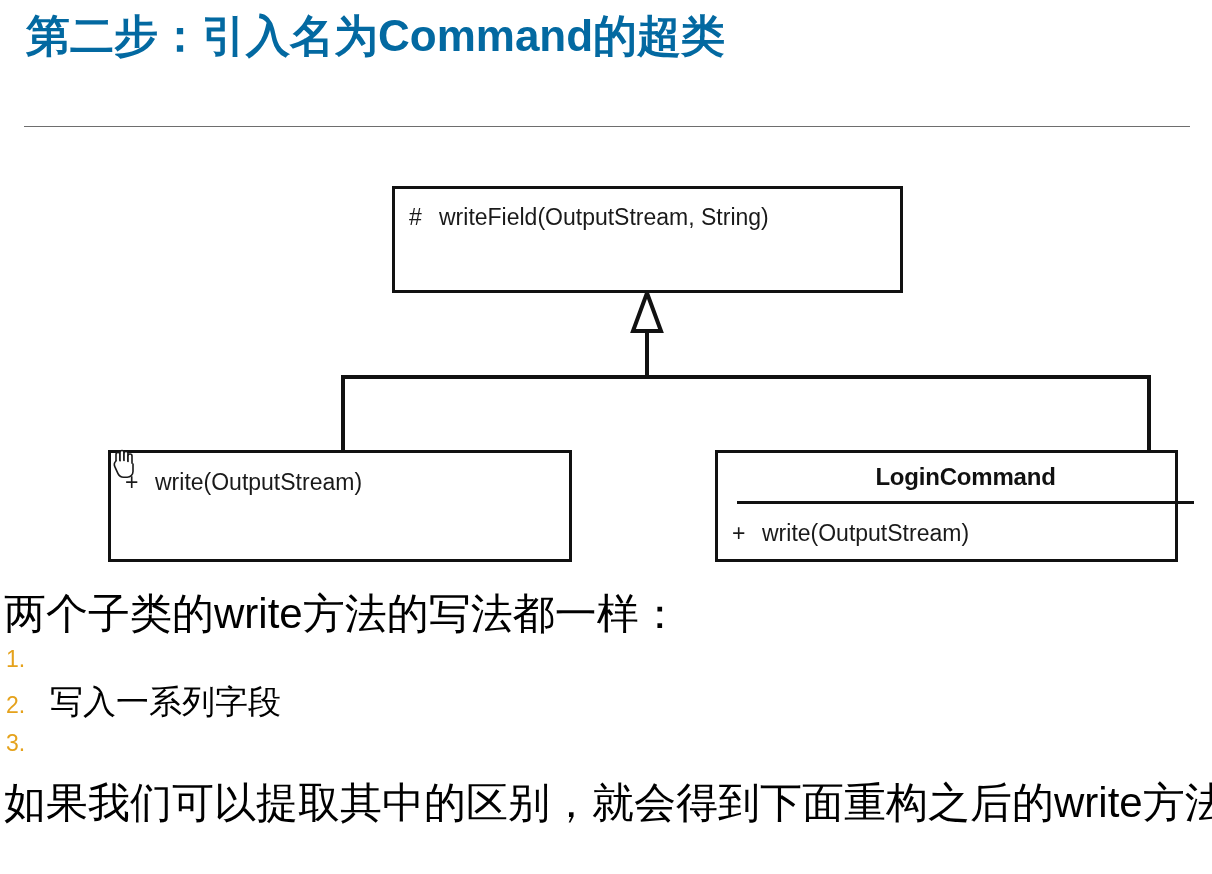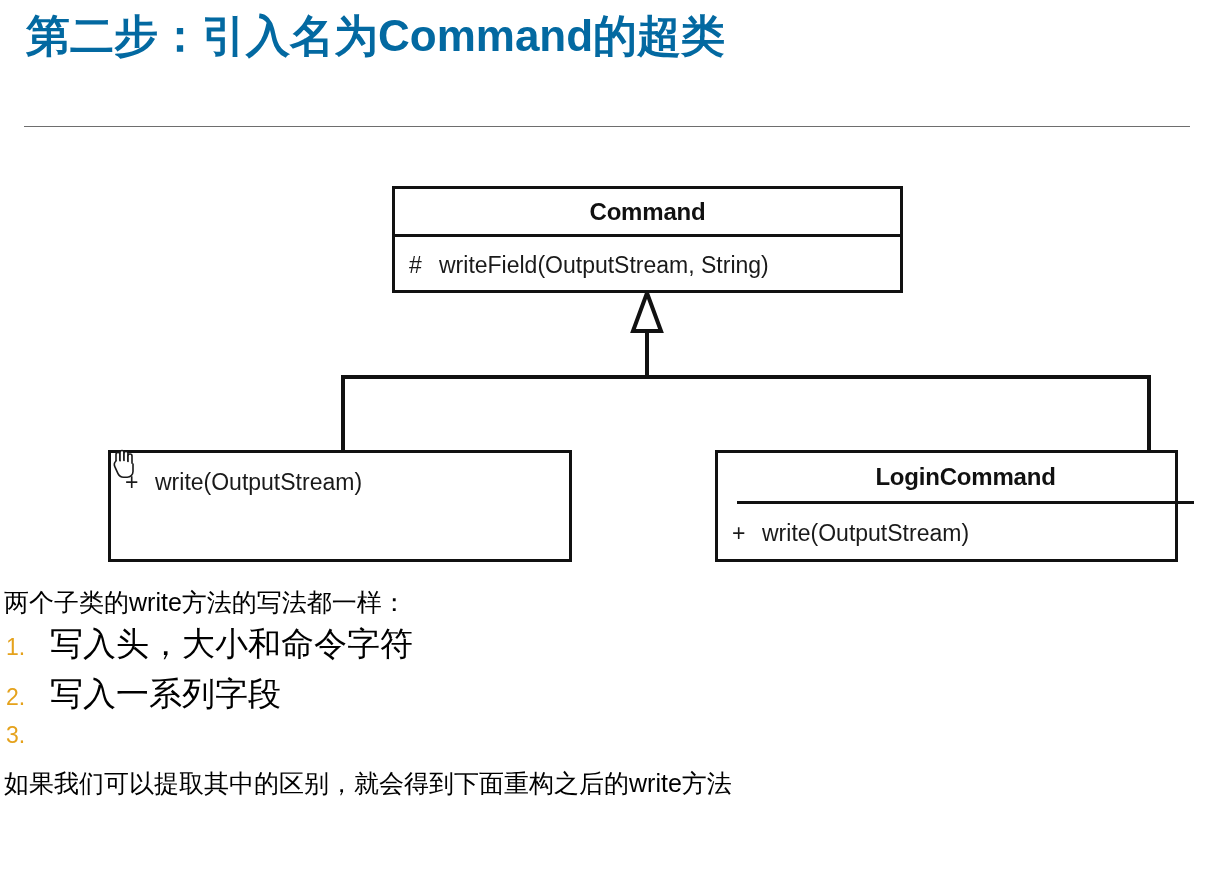--- a/index.html
+++ b/index.html
@@ -134,21 +134,21 @@
   }
 
   
   #body-copy {
     position: absolute;
     left: 0;
     top: 586px;
     width: 1212px;
   }
   .para {
-    font-size: 25px;
+    font-size: 42px;
     line-height: 1.33;
     color: #000000;
     padding-left: 4px;
     white-space: nowrap;
   }
   #intro-line { margin-bottom: 4px; }
   #ordered-list {
     list-style: none;
     margin: 0;
     padding: 0;
@@ -185,21 +185,20 @@
   <div class="conn" id="conn-stem"></div>
   <div class="conn" id="conn-crossbar"></div>
   <div class="conn" id="conn-drop-left"></div>
   <div class="conn" id="conn-drop-right"></div>
 
   <svg id="gen-arrow" viewBox="0 0 38 44">
     <polygon points="19,3 33,41 5,41" fill="#ffffff" stroke="#111111" stroke-width="4"></polygon>
   </svg>
 
   <div class="uml-class" id="class-command">
-    <div class="uml-name">Command</div>
     <div class="uml-members">
       <div class="uml-member-row">
         <span class="uml-vis">#</span>
         <span>writeField(OutputStream,  String)</span>
       </div>
     </div>
   </div>
 
   <div class="uml-class" id="class-addemployeecmd">
     <div class="uml-members">
@@ -230,21 +229,20 @@
     </g>
   </svg>
 </div>
 
 <div id="body-copy">
   <div class="para" id="intro-line">两个子类的write方法的写法都一样：</div>
 
   <ol id="ordered-list">
     <li>
       <span class="li-marker">1.</span>
-      <span class="li-text">写入头，大小和命令字符</span>
     </li>
     <li>
       <span class="li-marker">2.</span>
       <span class="li-text">写入一系列字段</span>
     </li>
     <li>
       <span class="li-marker">3.</span>
     </li>
   </ol>
 

